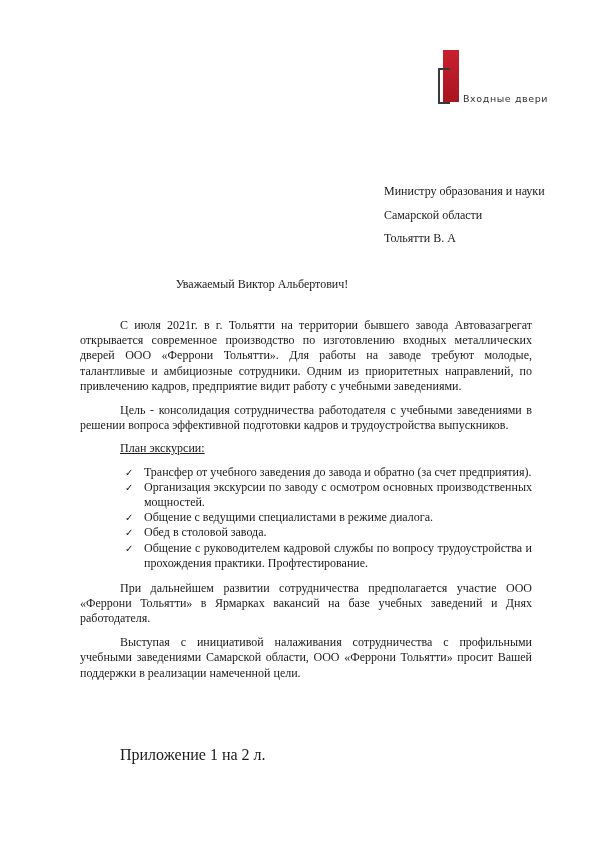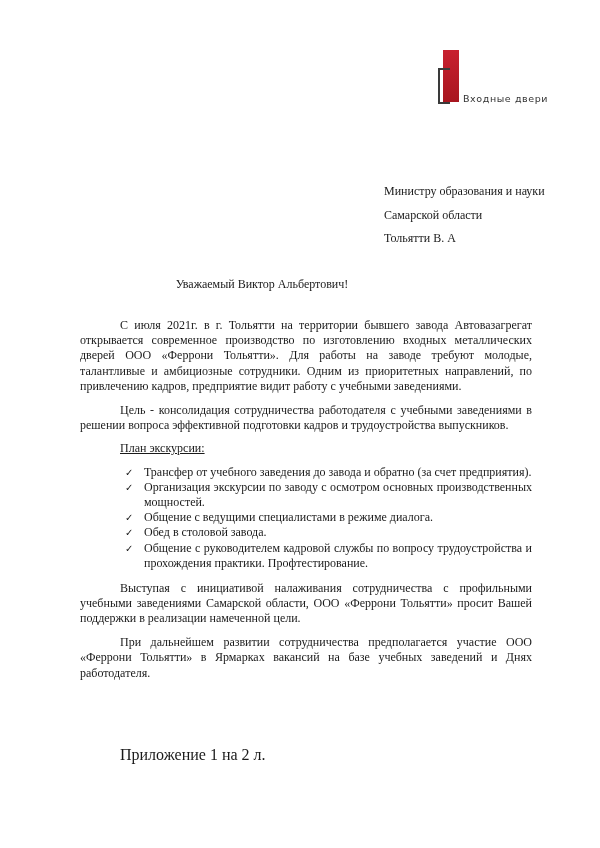--- a/index.html
+++ b/index.html
@@ -68,17 +68,17 @@
     <li>
       <span class="check">✓</span>
       <span>Обед в столовой завода.</span>
     </li>
     <li>
       <span class="check">✓</span>
       <span>Общение с руководителем кадровой службы по вопросу трудоустройства и прохождения практики. Профтестирование.</span>
     </li>
   </ul>
 
+  <p class="para">При дальнейшем развитии сотрудничества предполагается участие ООО «Феррони Тольятти» в Ярмарках вакансий на базе учебных заведений и Днях работодателя.</p>
   <p class="para">Выступая с инициативой налаживания сотрудничества с профильными учебными заведениями Самарской области, ООО «Феррони Тольятти» просит Вашей поддержки в реализации намеченной цели.</p>
-  <p class="para">При дальнейшем развитии сотрудничества предполагается участие ООО «Феррони Тольятти» в Ярмарках вакансий на базе учебных заведений и Днях работодателя.</p>
 </div>
 
 <div class="attachment">Приложение 1 на 2 л.</div>
 
 </body></html>

